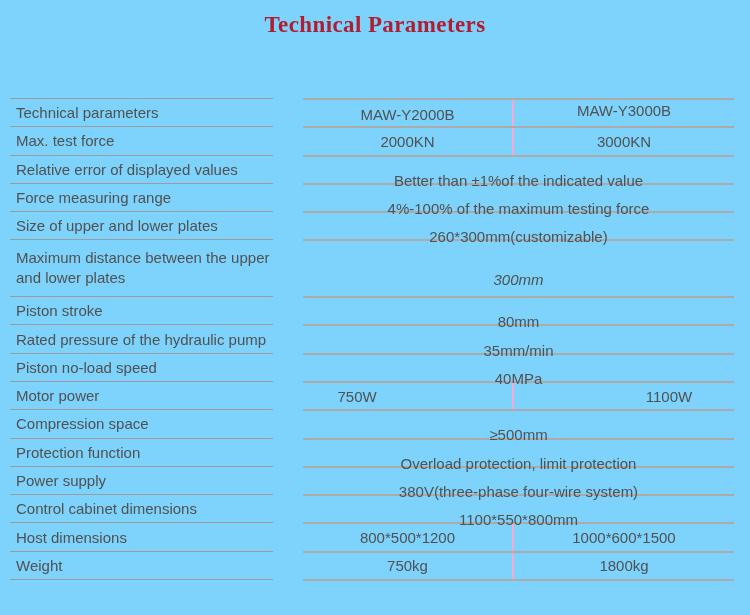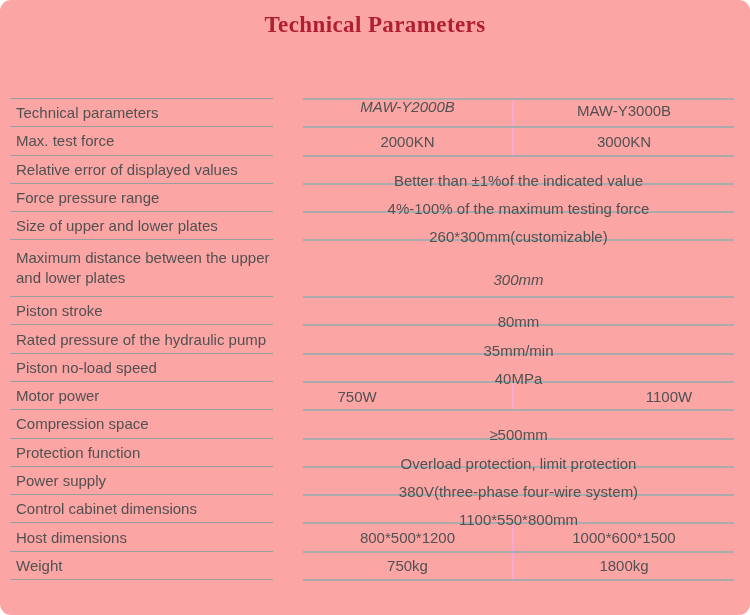--- a/index.html
+++ b/index.html
@@ -4,25 +4,24 @@
 <style>
   html, body {
     margin: 0;
     padding: 0;
     background: #ffffff;
   }
   .page {
     position: relative;
     width: 750px;
     height: 615px;
-    background: #fca5a5;
+    background: #7dd3fc;
     overflow: hidden;
     font-family: "Liberation Sans", "DejaVu Sans", sans-serif;
     color: #515151;
-    border-radius: 11px;
   }
   .title {
     position: absolute;
     top: 12px;
     left: 0;
     width: 100%;
     margin: 0;
     text-align: center;
     font-family: "Liberation Serif", "DejaVu Serif", serif;
     font-size: 23px;
@@ -82,21 +81,21 @@
   .cell.c-left {
     box-sizing: border-box;
     width: 209px;
   }
   .cell.c-right {
     box-sizing: border-box;
     flex: 1;
     border-left: 2px solid #f9a8d4;
   }
   
-  .cell.nudge-down { align-items: flex-end; padding-bottom: 11px; font-style: italic; }
+  .cell.nudge-down { align-items: flex-end; padding-bottom: 3px; }
   .cell.nudge-up   { align-items: flex-start; padding-top: 2px; }
   .cell.shift-left  > .txt,
   .cell.shift-left  { text-indent: -70px; }
   .cell.shift-right { text-indent: 90px; }
 </style>
 </head>
 <body>
 
 <div class="page">
   <h1 class="title">Technical Parameters</h1>
@@ -105,21 +104,21 @@
       <div class="label-row">
         <span>Technical parameters</span>
       </div>
       <div class="label-row">
         <span>Max. test force</span>
       </div>
       <div class="label-row">
         <span>Relative error of displayed values</span>
       </div>
       <div class="label-row">
-        <span>Force pressure range</span>
+        <span>Force measuring range</span>
       </div>
       <div class="label-row">
         <span>Size of upper and lower plates</span>
       </div>
       <div class="label-row tall">
         <span>Maximum distance between the upper and lower plates</span>
       </div>
       <div class="label-row">
         <span>Piston stroke</span>
       </div>

